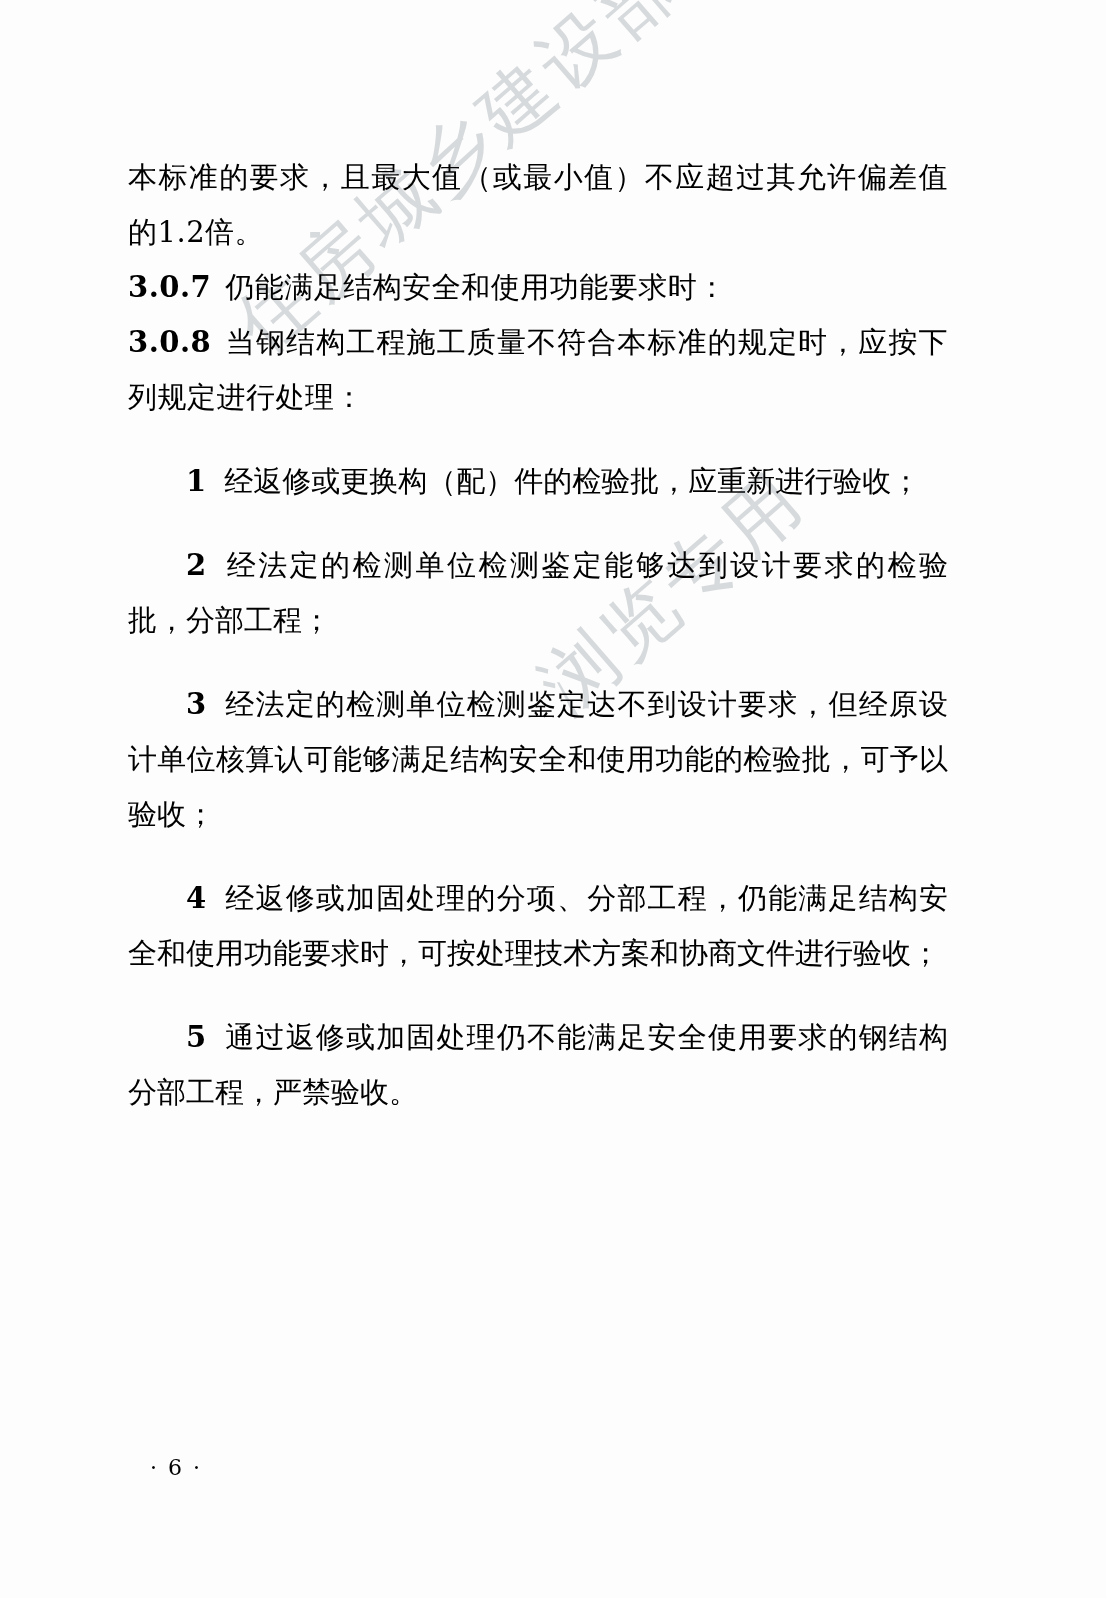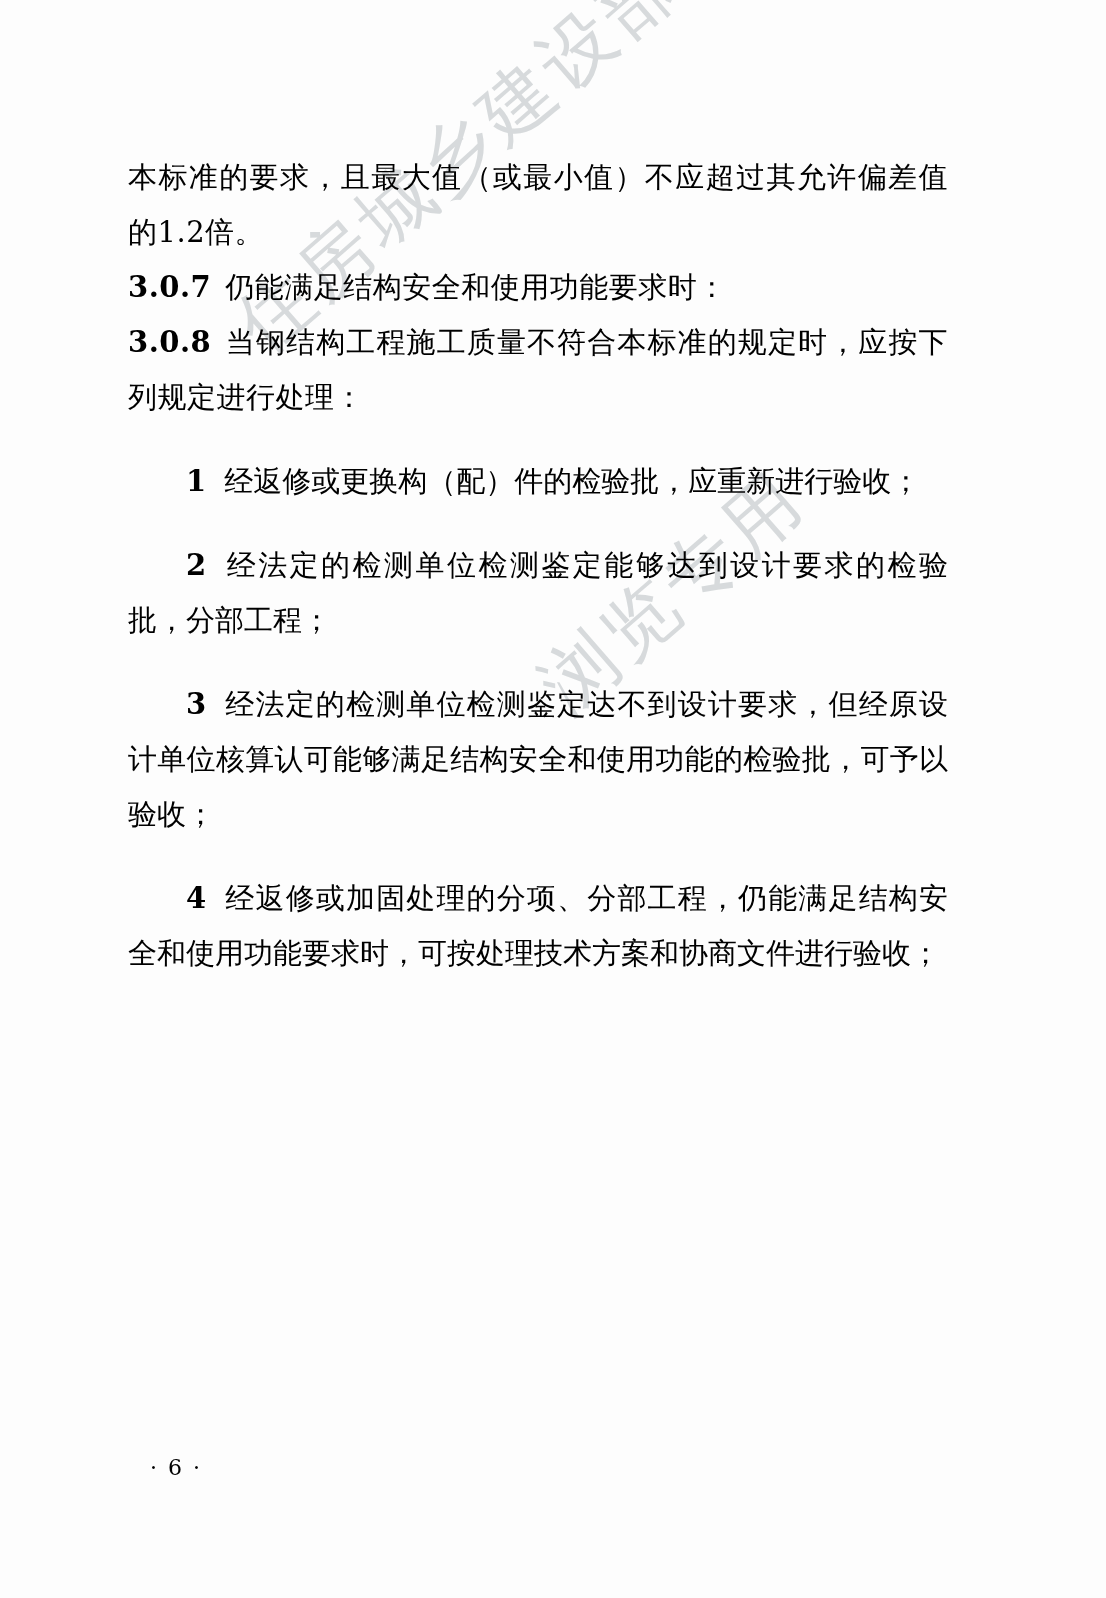--- a/index.html
+++ b/index.html
@@ -133,18 +133,21 @@
     </p>
 
     <p class="list-line">
       <span class="item-num">3</span><span>经法定的检测单位检测鉴定达不到设计要求，但经原设计单位核算认可能够满足结构安全和使用功能的检验批，可予以验收；</span>
     </p>
 
     <p class="list-line">
       <span class="item-num">4</span><span>经返修或加固处理的分项、分部工程，仍能满足结构安全和使用功能要求时，可按处理技术方案和协商文件进行验收；</span>
     </p>
 
+    <p class="list-line">
+      <span class="item-num">5</span><span>通过返修或加固处理仍不能满足安全使用要求的钢结构分部工程，严禁验收。</span>
+    </p>
 
   </div>
 
   <div id="footer">· 6 ·</div>
 
 </div>
 
 </body></html>

